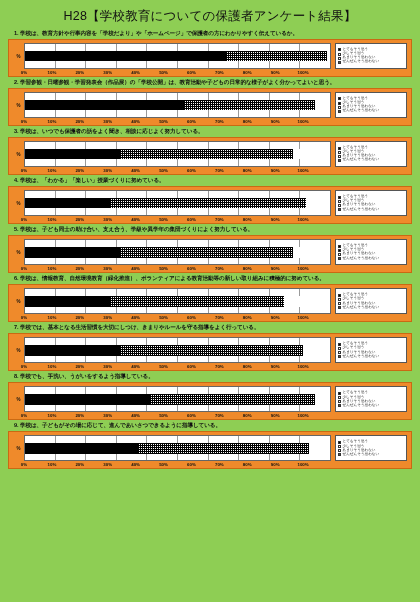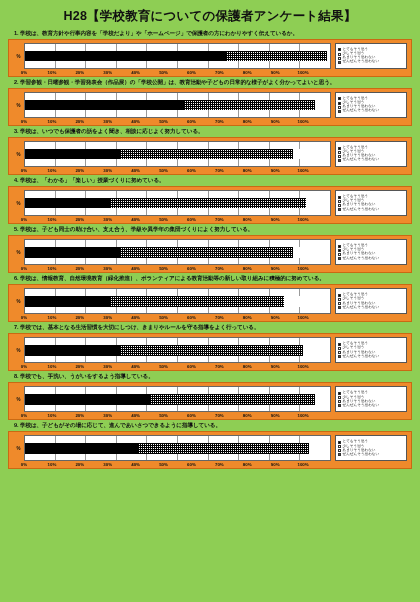--- a/index.html
+++ b/index.html
@@ -13,21 +13,21 @@
   }
   #page {
     width:420px; height:602px;
     background:#8ece54;
     padding:4px 8px 0 8px;
     position:relative;
   }
   .doc-title {
     text-align:center;
     font-size:12.5px;
-    font-weight:bold;
+    font-weight:normal;
     color:#111;
     letter-spacing:0.2px;
     margin:4px 0 5px 0;
     white-space:nowrap;
   }
   .qblock { margin-bottom:2px; }
   .qtext {
     font-size:5.6px;
     color:#111;
     font-weight:bold;

